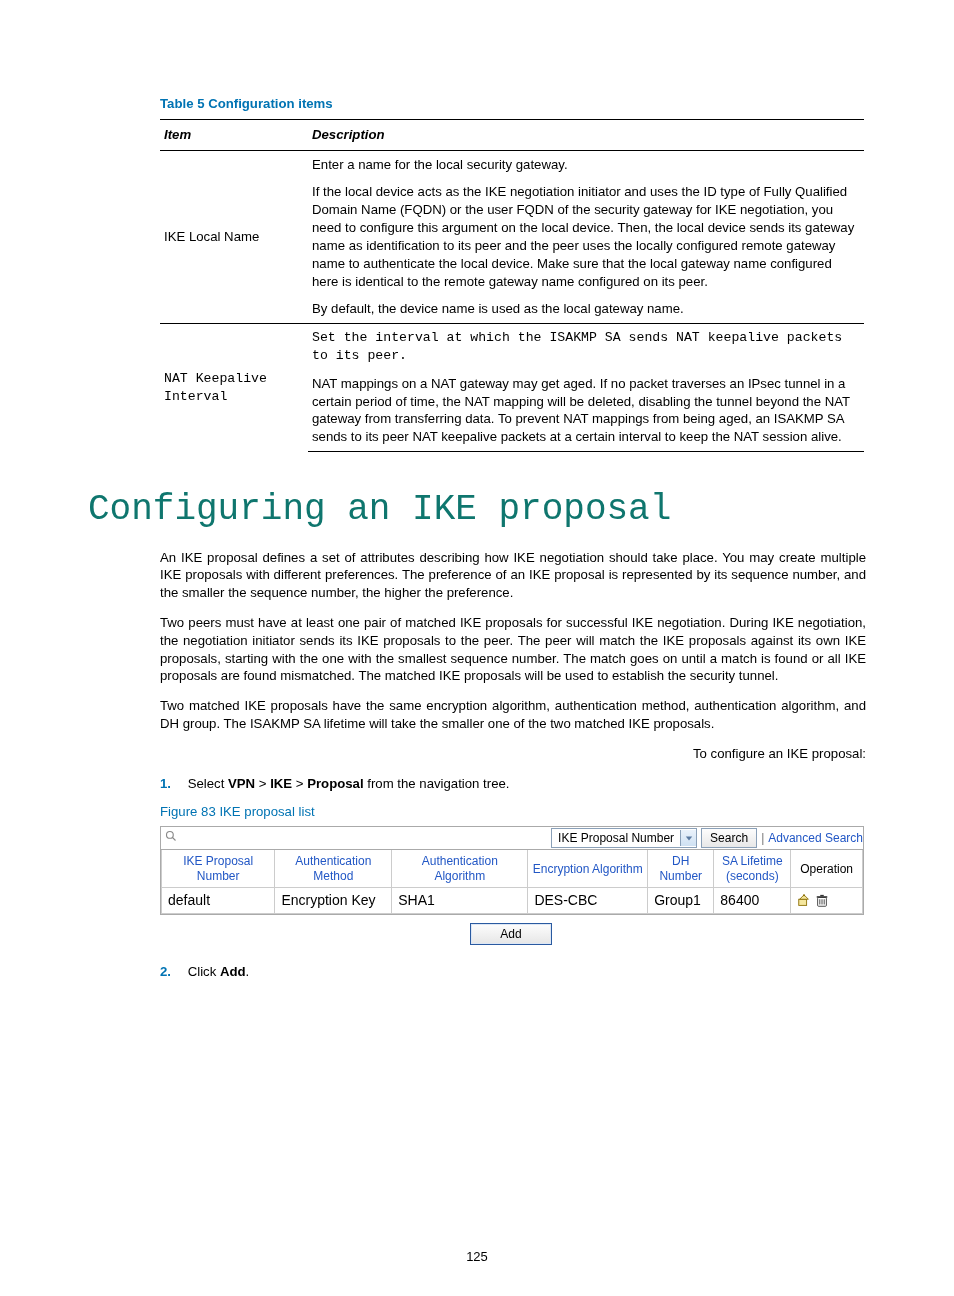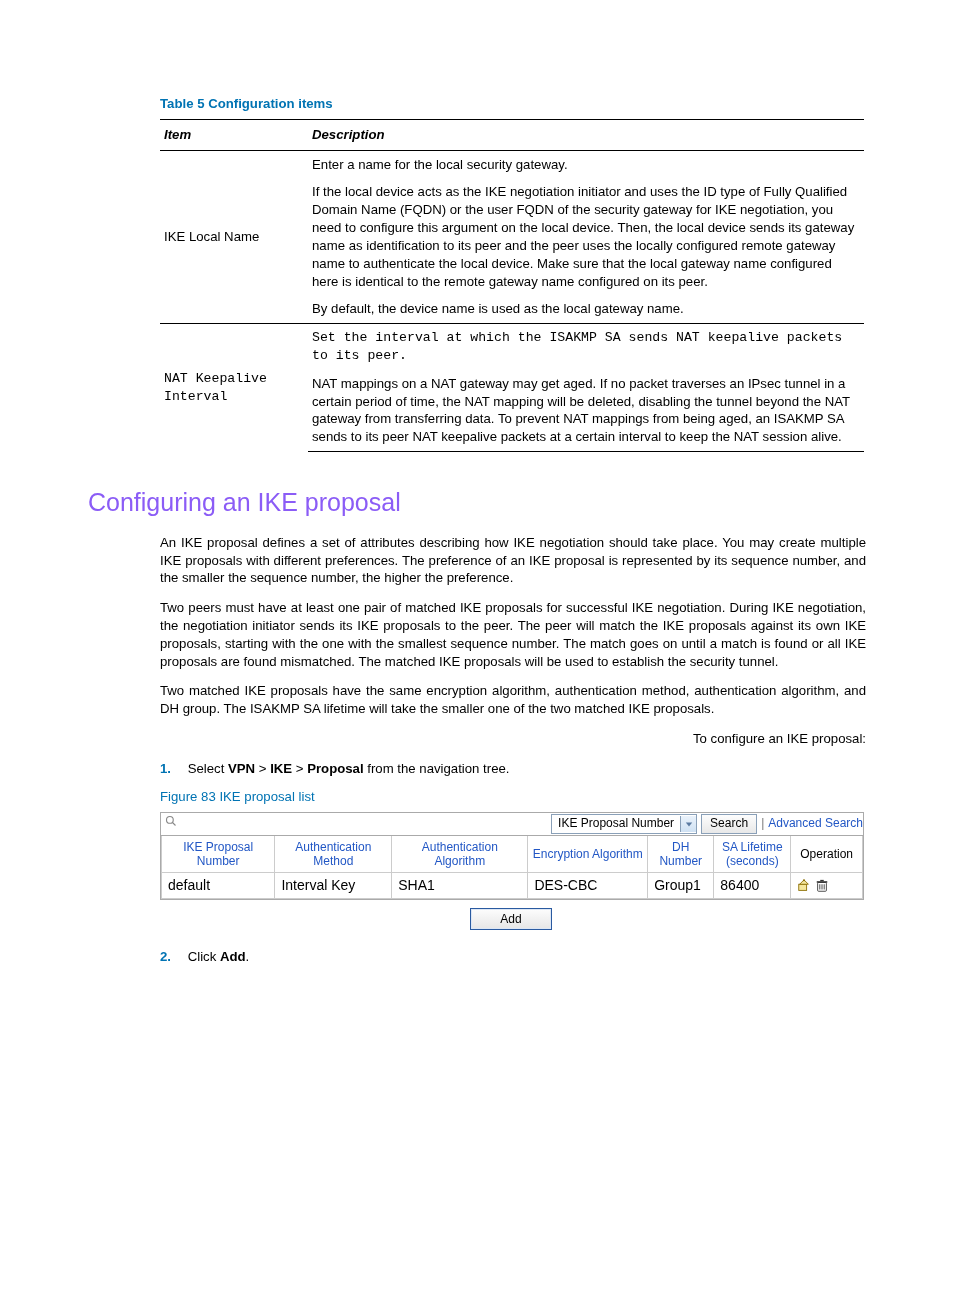--- a/index.html
+++ b/index.html
@@ -32,24 +32,24 @@
   table.cfg thead tr { border-top: 1.5px solid #000; border-bottom: 1.5px solid #000; }
   table.cfg th { text-align: left; font-weight: bold; padding: 6px 8px 6px 4px; vertical-align: top; font-style: italic; }
   table.cfg td { padding: 5px 8px 5px 4px; vertical-align: middle; }
   table.cfg .col-item { width: 148px; }
   table.cfg tbody tr.sep td, table.cfg tbody tr.sep th { border-top: 1px solid #000; font-family: Liberation Mono, monospace; }
   table.cfg tbody tr.last td { border-bottom: 1.5px solid #000; }
   .item-cell { font-size: 13.2px; }
 
   h1.section {
     font-weight: 300;
-    color: #8b5cf6;
-    font-size: 25px;
+    color: #0f766e;
+    font-size: 36px;
     margin: 34px 0 14px 0;
-    font-family: Liberation Sans, sans-serif;
+    font-family: Liberation Mono, monospace;
   }
   p.body {
     margin: 0 0 12px 0;
     text-align: justify;
   }
   p.body-left { margin:0 0 12px 16px;text-align:right; }
   .step-line { margin: 0 0 10px 0; }
   .step-num { color:#0073b3; font-weight:bold; display:inline-block; width:24px; }
   .bold { font-weight: bold; }
   .figure-title { color:#0073b3; font-weight:normal; margin:4px 0 6px 0; }
@@ -226,21 +226,21 @@
             <th style="width:134px">Authentication Algorithm</th>
             <th style="width:118px">Encryption Algorithm</th>
             <th style="width:58px">DH Number</th>
             <th style="width:70px">SA Lifetime (seconds)</th>
             <th class="op" style="width:64px">Operation</th>
           </tr>
         </thead>
         <tbody>
           <tr>
             <td>default</td>
-            <td>Interval Key</td>
+            <td>Encryption Key</td>
             <td>SHA1</td>
             <td>DES-CBC</td>
             <td>Group1</td>
             <td>86400</td>
             <td>
               <div class="op-cell">
                 <span class="icon-edit">
                   <svg viewBox="0 0 16 16">
                       <rect x="2" y="6" width="9" height="7" fill="#f5e79e" stroke="#8a6d00"></rect>
                       <path d="M3 6 L8 1 L13 6 Z" fill="#f5e79e" stroke="#8a6d00"></path>
@@ -267,13 +267,14 @@
     <div class="add-btn-row" style="width:702px;">
       <div class="add-btn">Add</div>
     </div>
 
     <div class="step-line">
       <span class="step-num">2.</span>
       <span>Click </span><span class="bold">Add</span><span>.</span>
     </div>
   </div>
 
+  <div class="page-num">125</div>
 </div>
 
 </body></html>

